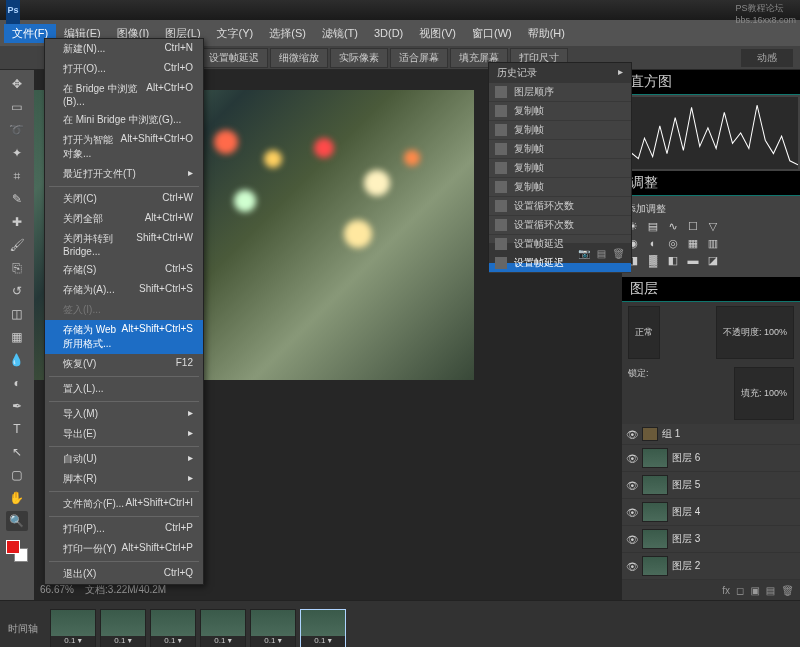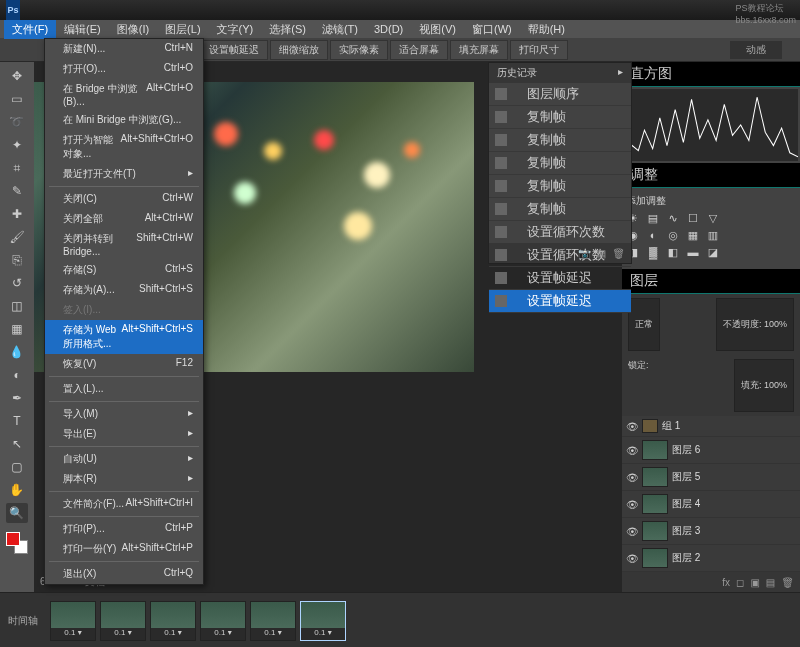--- a/index.html
+++ b/index.html
@@ -1,24 +1,24 @@
 <!DOCTYPE html>
 <html><head>
 <meta charset="utf-8">
 <style>
 *{margin:0;padding:0;box-sizing:border-box;font-family:"Microsoft YaHei",sans-serif;user-select:none}
 body{width:800px;height:647px;background:#535353;overflow:hidden;font-size:10px;position:relative}
 .titlebar{height:20px;background:linear-gradient(#2d2d2d,#1a1a1a);color:#ccc;display:flex;align-items:center;padding:0 6px}
 .titlebar .ps-icon{width:14px;height:32px;background:#0a3d7a;color:#aed4ff;font-size:9px;font-weight:bold;display:flex;align-items:center;justify-content:center;border-radius:2px;margin-right:6px}
-.menubar{height:18px;background:#535353;display:flex;align-items:center;padding-left:4px}
+.menubar{height:26px;background:#535353;display:flex;align-items:center;padding-left:4px}
 .menubar span{color:#ddd;font-size:11px;padding:2px 8px;cursor:default}
 .menubar span.open{background:#1d6dc5;color:#fff}
 .optbar{height:24px;background:#424242;border-bottom:1px solid #282828;display:flex;align-items:center;padding-left:200px;gap:2px}
 .optbar .btn{color:#ccc;font-size:10px;padding:2px 8px;background:#4a4a4a;border:1px solid #333}
-.optbar .dyn{margin-left:auto;margin-right:18px;background:#323232;color:#aaa;padding:2px 16px;font-size:10px}
+.optbar .dyn{margin-left:auto;margin-right:7px;background:#323232;color:#aaa;padding:2px 16px;font-size:10px}
 .main{display:flex;height:530px}
 .tools{width:34px;background:#535353;padding:4px 2px;display:flex;flex-direction:column;align-items:center;gap:3px}
 .tool{width:22px;height:20px;display:flex;align-items:center;justify-content:center;color:#ccc;font-size:12px;border-radius:2px}
 .tool.sel{background:#3a3a3a}
 .swatch{margin-top:6px;width:22px;height:22px;position:relative}
 .swatch .fg{width:14px;height:14px;background:#e41818;border:1px solid #fff;position:absolute}
 .swatch .bg{width:14px;height:14px;background:#fff;border:1px solid #888;position:absolute;right:0;bottom:0}
 .canvas-area{flex:1;background:#262626;position:relative;overflow:hidden}
 .canvas{position:absolute;left:-10px;top:20px;width:450px;height:290px;background:linear-gradient(135deg,#3a5a4a 0%,#4a6a5a 15%,#263838 30%,#4a5a3a 50%,#889878 70%,#384838 100%);overflow:hidden}
 .bokeh{position:absolute;border-radius:50%;filter:blur(3px)}
@@ -52,21 +52,21 @@
 .lbot{height:20px;background:#363636;display:flex;align-items:center;justify-content:flex-end;gap:6px;padding:0 6px}
 .lbot span{color:#999;font-size:10px}
 .dropdown{position:absolute;left:44px;top:38px;width:160px;background:#4d4d4d;border:1px solid #222;box-shadow:2px 2px 6px rgba(0,0,0,.5);z-index:50}
 .dropdown .item{display:flex;justify-content:space-between;color:#ddd;font-size:10px;padding:3px 10px 3px 18px}
 .dropdown .item.dis{color:#777}
 .dropdown .item.hl{background:#1d6dc5;color:#fff}
 .dropdown .sep{height:1px;background:#666;margin:2px 4px}
 .hist-panel{position:absolute;left:488px;top:62px;width:144px;background:#424242;border:1px solid #222;z-index:40}
 .hist-head{background:#363636;color:#ccc;padding:3px 8px;font-size:10px;display:flex;justify-content:space-between}
 .hist-list{max-height:160px}
-.hist-row{display:flex;align-items:center;padding:2px 6px;gap:20px;color:#ccc;font-size:13px;border-bottom:1px solid #383838}
+.hist-row{display:flex;align-items:center;padding:2px 6px;gap:7px;color:#ccc;font-size:10px;border-bottom:1px solid #383838}
 .hist-row.sel{background:#1d6dc5;color:#fff}
 .hist-ico{width:12px;height:12px;background:#666}
 .timeline{height:56px;background:#323232;border-top:1px solid #222;display:flex;align-items:center;padding:0 8px;gap:4px}
 .tl-lbl{color:#aaa;font-size:10px;margin-right:8px}
 .frame{width:46px;height:40px;background:#3a3a3a;border:1px solid #222;display:flex;flex-direction:column}
 .frame.sel{border:1px solid #aed4ff}
 .fimg{flex:1;background:linear-gradient(#3a5a4a,#4a6a5a)}
 .fdur{height:12px;color:#ccc;font-size:8px;text-align:center;background:#2a2a2a}
 .corner{position:absolute;right:4px;top:2px;color:#888;font-size:9px;z-index:60}
 </style>

